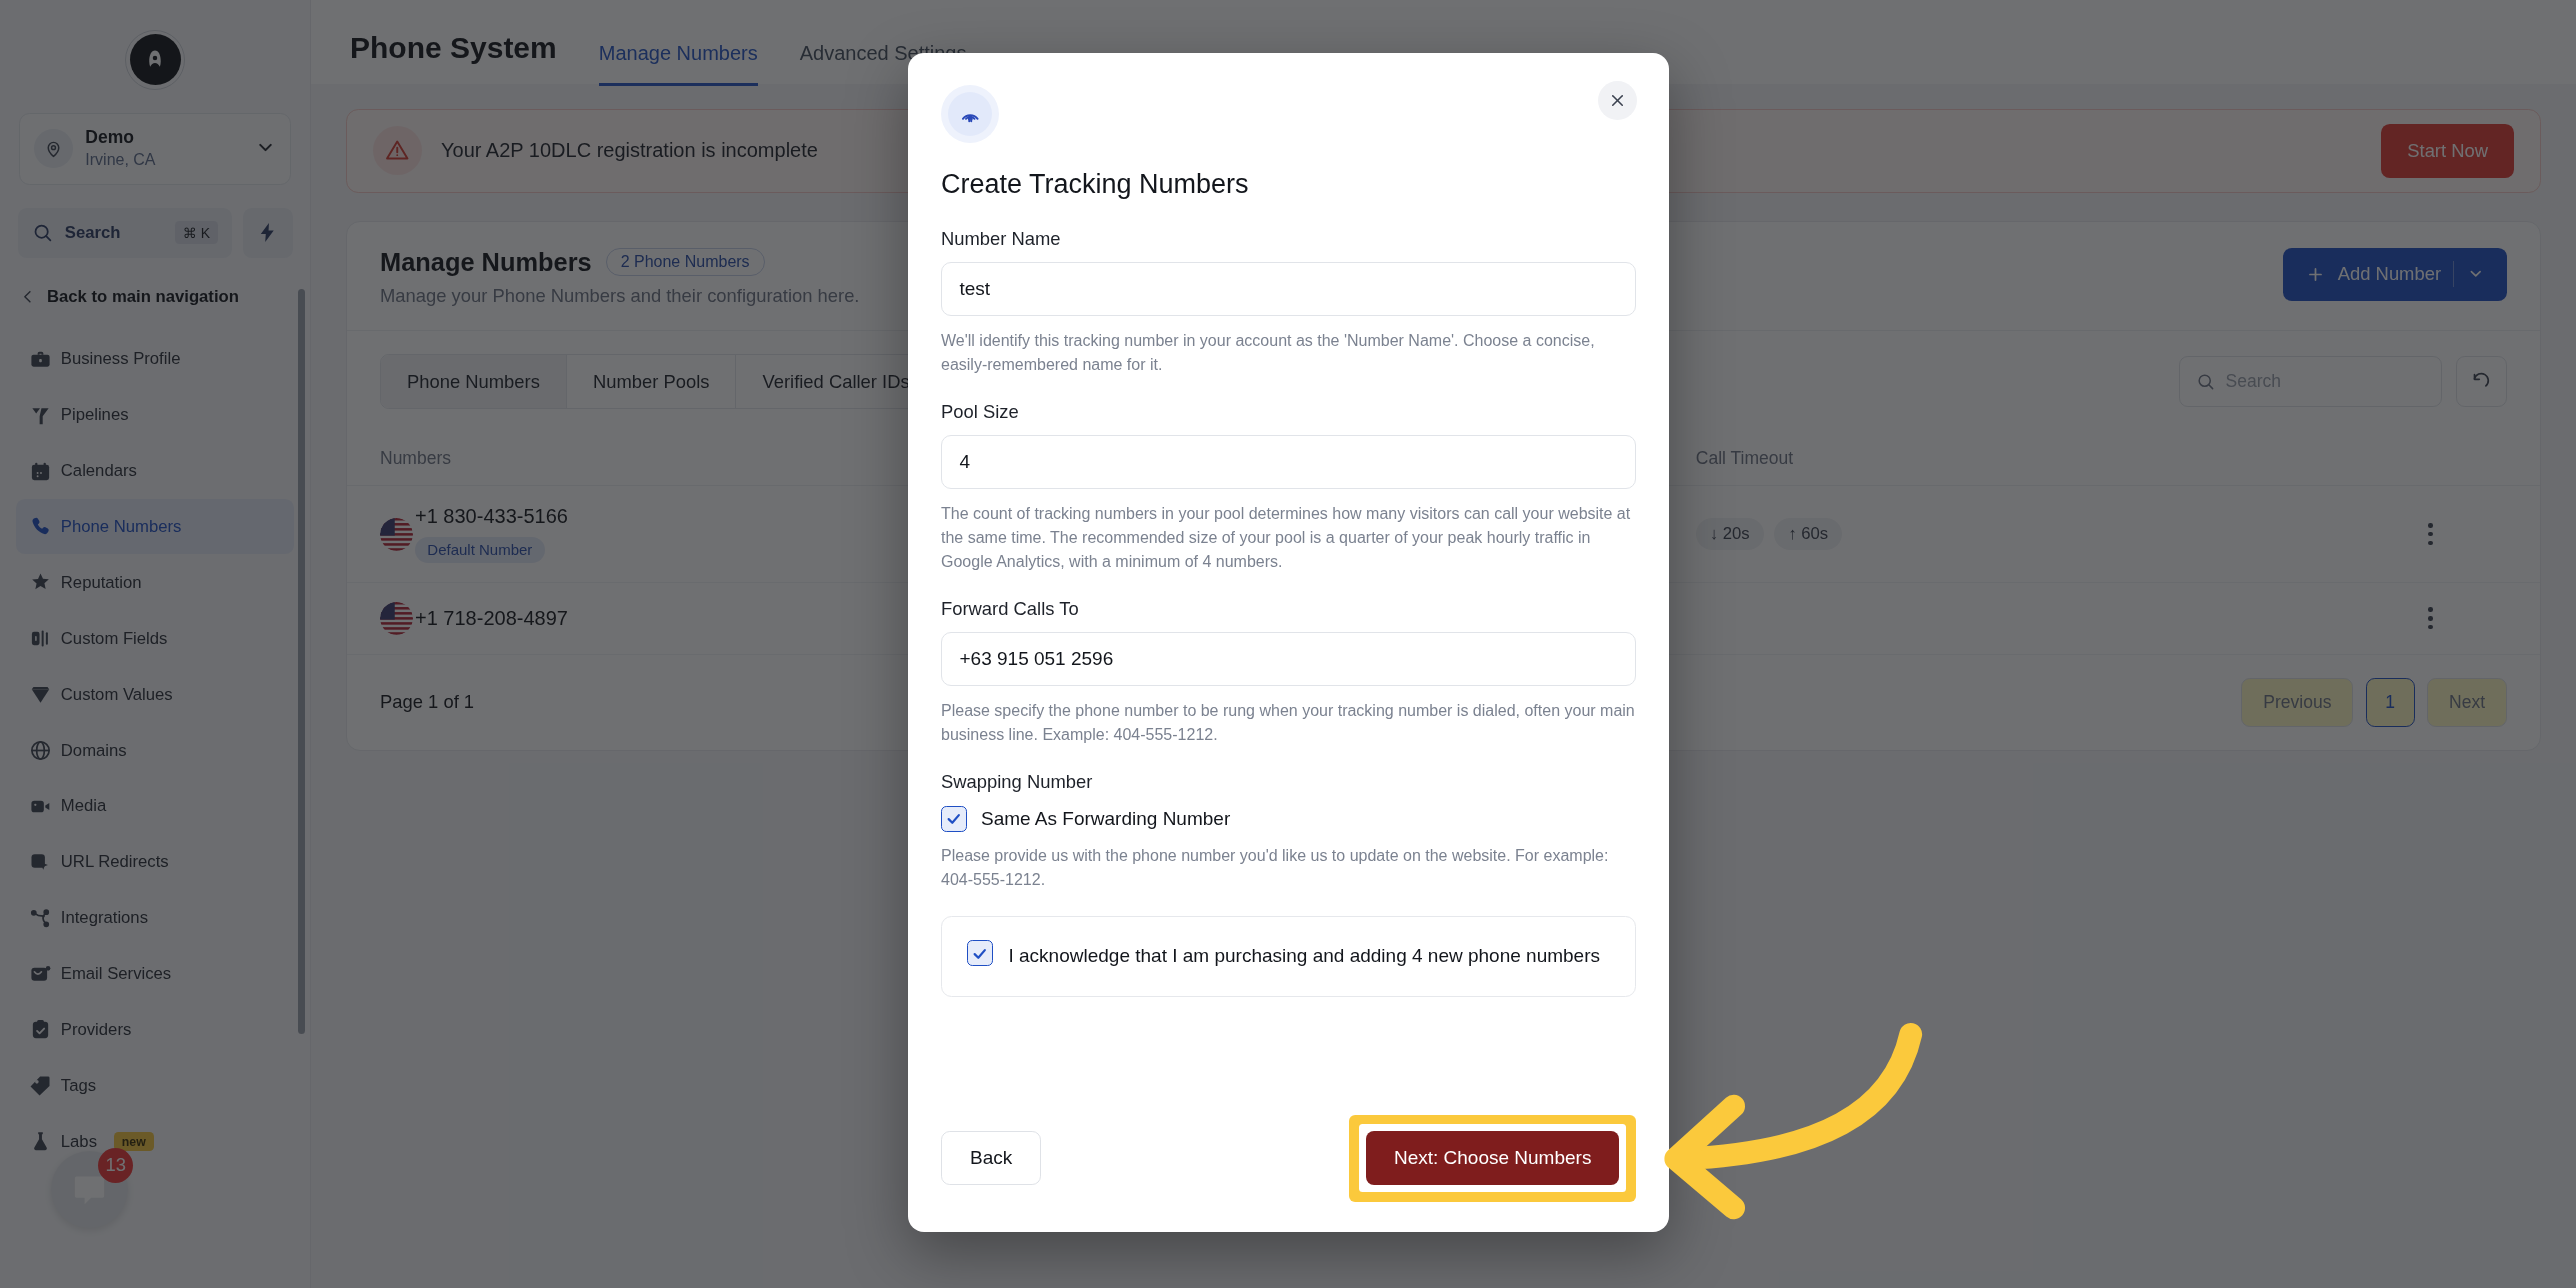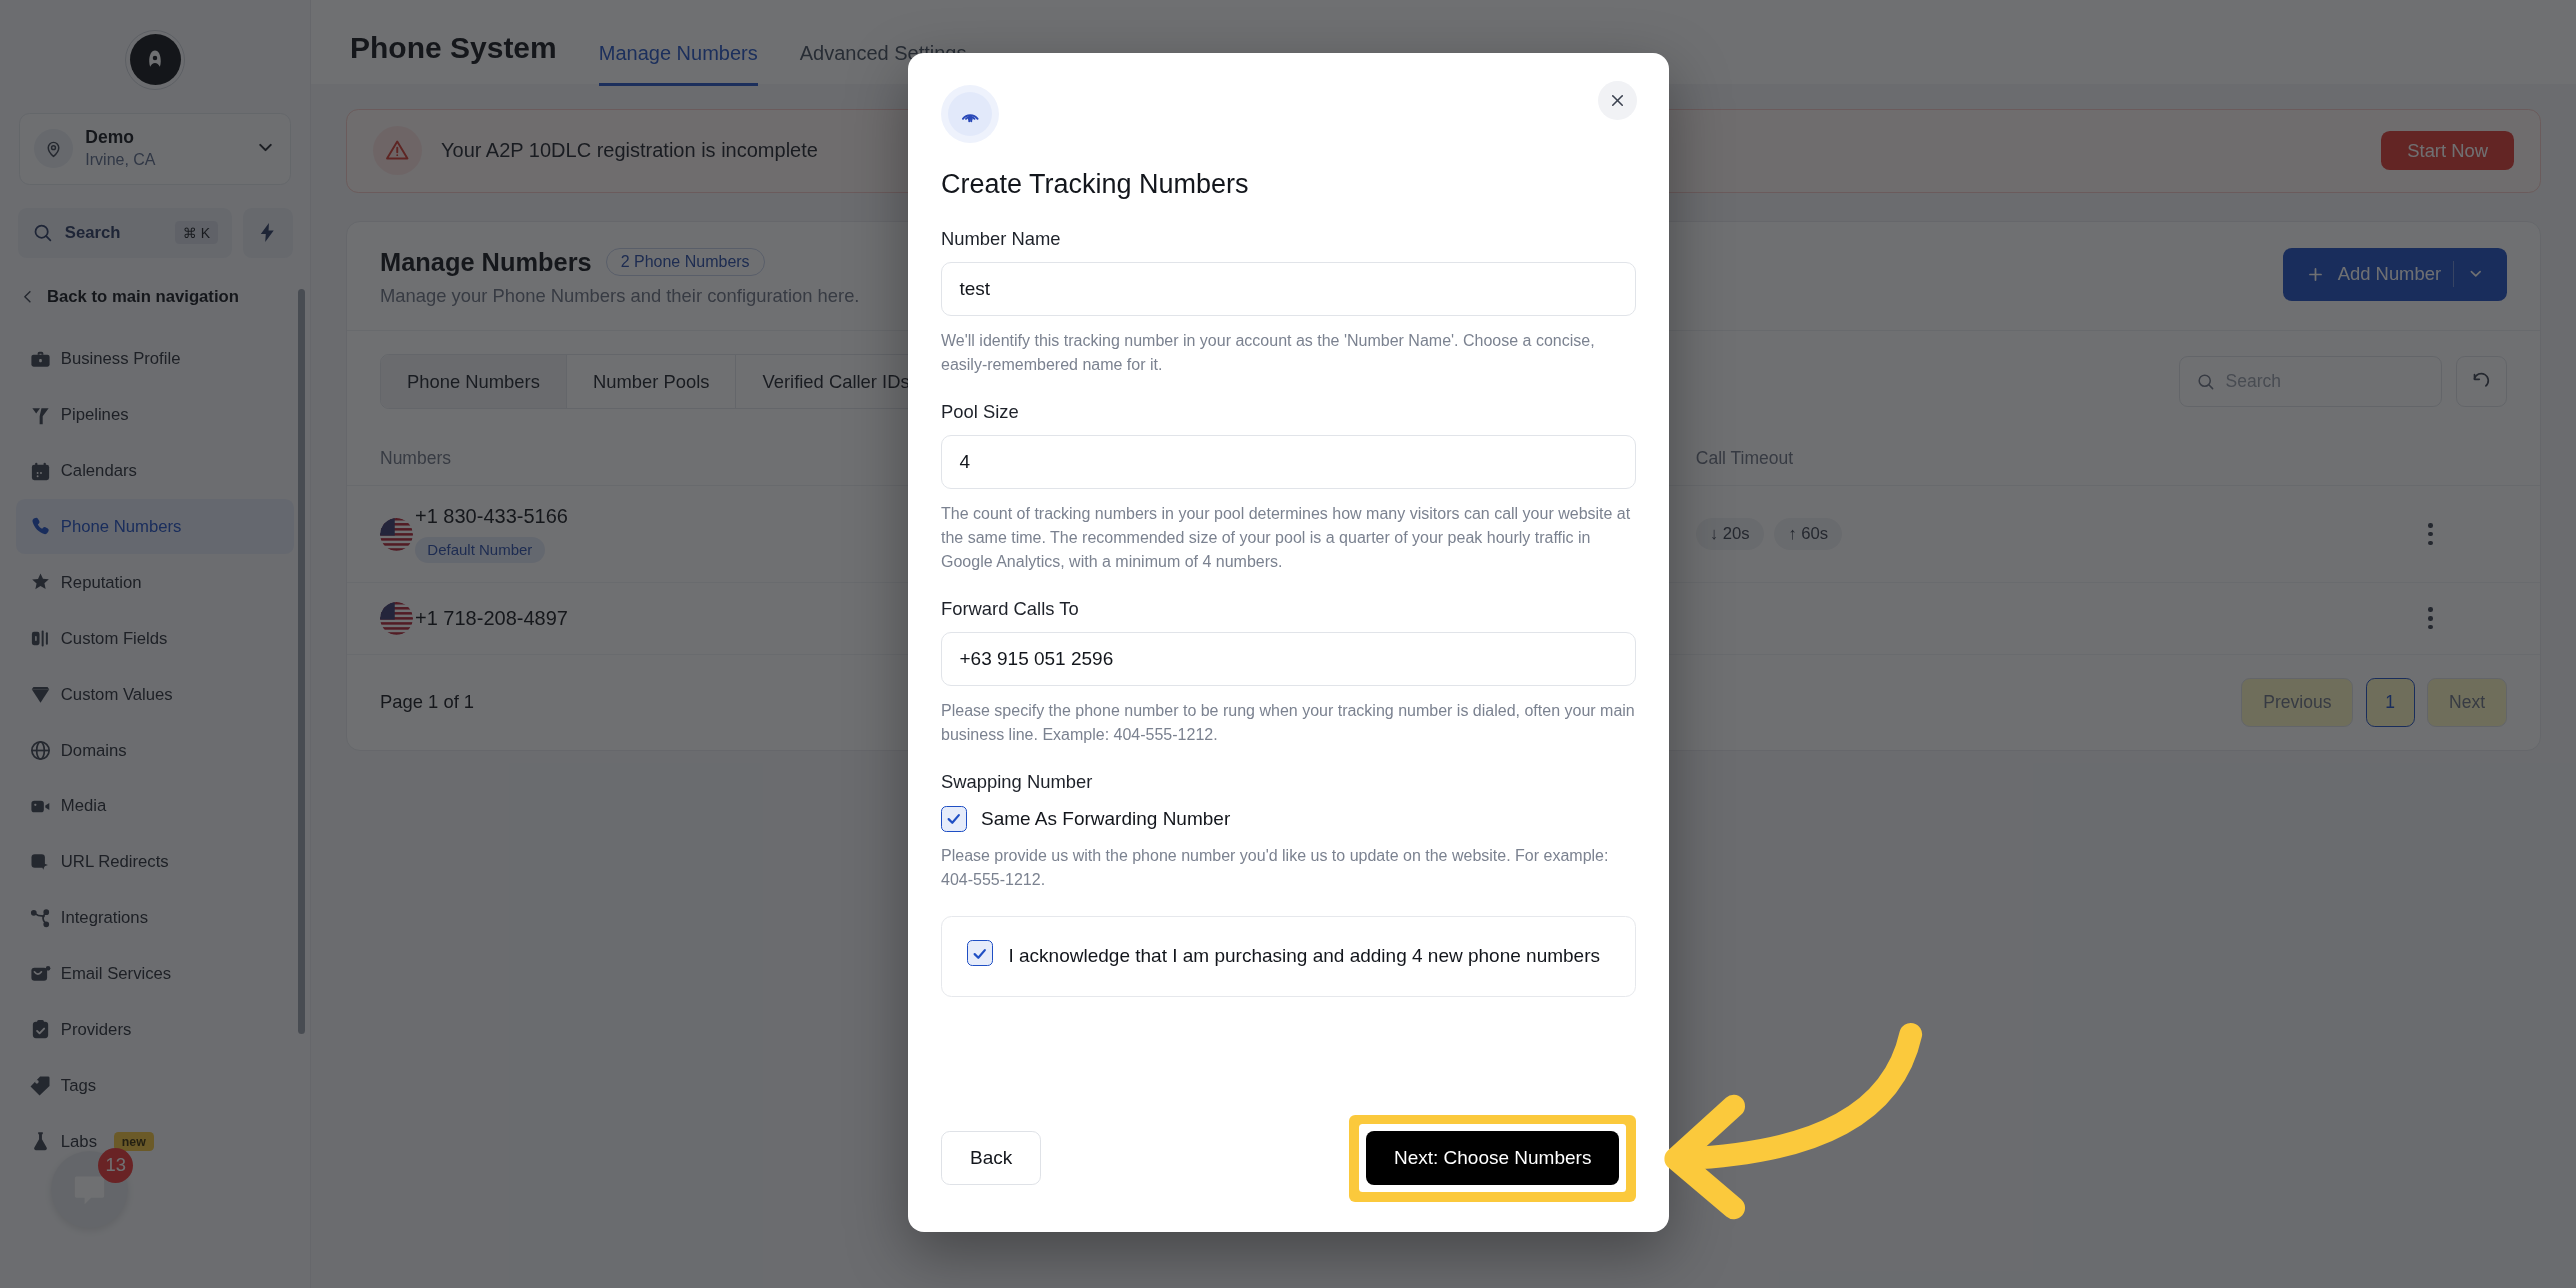--- a/index.html
+++ b/index.html
@@ -135,21 +135,21 @@
     height: 84px; display: flex; align-items: center; gap: 19px;
     padding: 0 26px; margin-bottom: 28px;
   }
   .alert-icon {
     width: 49px; height: 49px; border-radius: 50%; background: #fbe3e0;
     display: flex; align-items: center; justify-content: center; flex: 0 0 49px;
   }
   .alert-text { flex: 1; font-size: 20px; color: #1e222a; }
   .btn-start {
     background: #e03b32; color: #fff; border: none; border-radius: 8.8px;
-    height: 39px; padding: 0 26px; font-size: 18.4px; font-weight: 500;
+    height: 54px; padding: 0 26px; font-size: 18.4px; font-weight: 500;
     font-family: "Liberation Sans", sans-serif;
   }
 
   .card {
     background: #ffffff; border: 0.9px solid #e6e8ec; border-radius: 14px;
     overflow: hidden;
   }
   .card-head { padding: 26px 33px 23px 33px; display: flex; align-items: flex-start; }
   .card-head-left { flex: 1; }
   .ch-titlerow { display: flex; align-items: center; gap: 14px; }
@@ -299,21 +299,21 @@
     display: flex; align-items: center;
     font-family: "Liberation Sans", sans-serif;
   }
   .next-wrap {
     margin-left: auto;
     background: #fbc93c; padding: 9.6px; border-radius: 6.1px;
   }
   .next-inner { background: #ffffff; padding: 7px; border-radius: 3.5px; }
   .btn-next {
     height: 54px; padding: 0 28px; border-radius: 8px;
-    background: #000000; color: #fff; border: none;
+    background: #7f1d1d; color: #fff; border: none;
     font-size: 19px;
     display: flex; align-items: center;
     font-family: "Liberation Sans", sans-serif;
   }
 
   
   #arrow { position: absolute; left: 1630px; top: 1008px; pointer-events: none; }
 </style>
 </head>
 <body>

